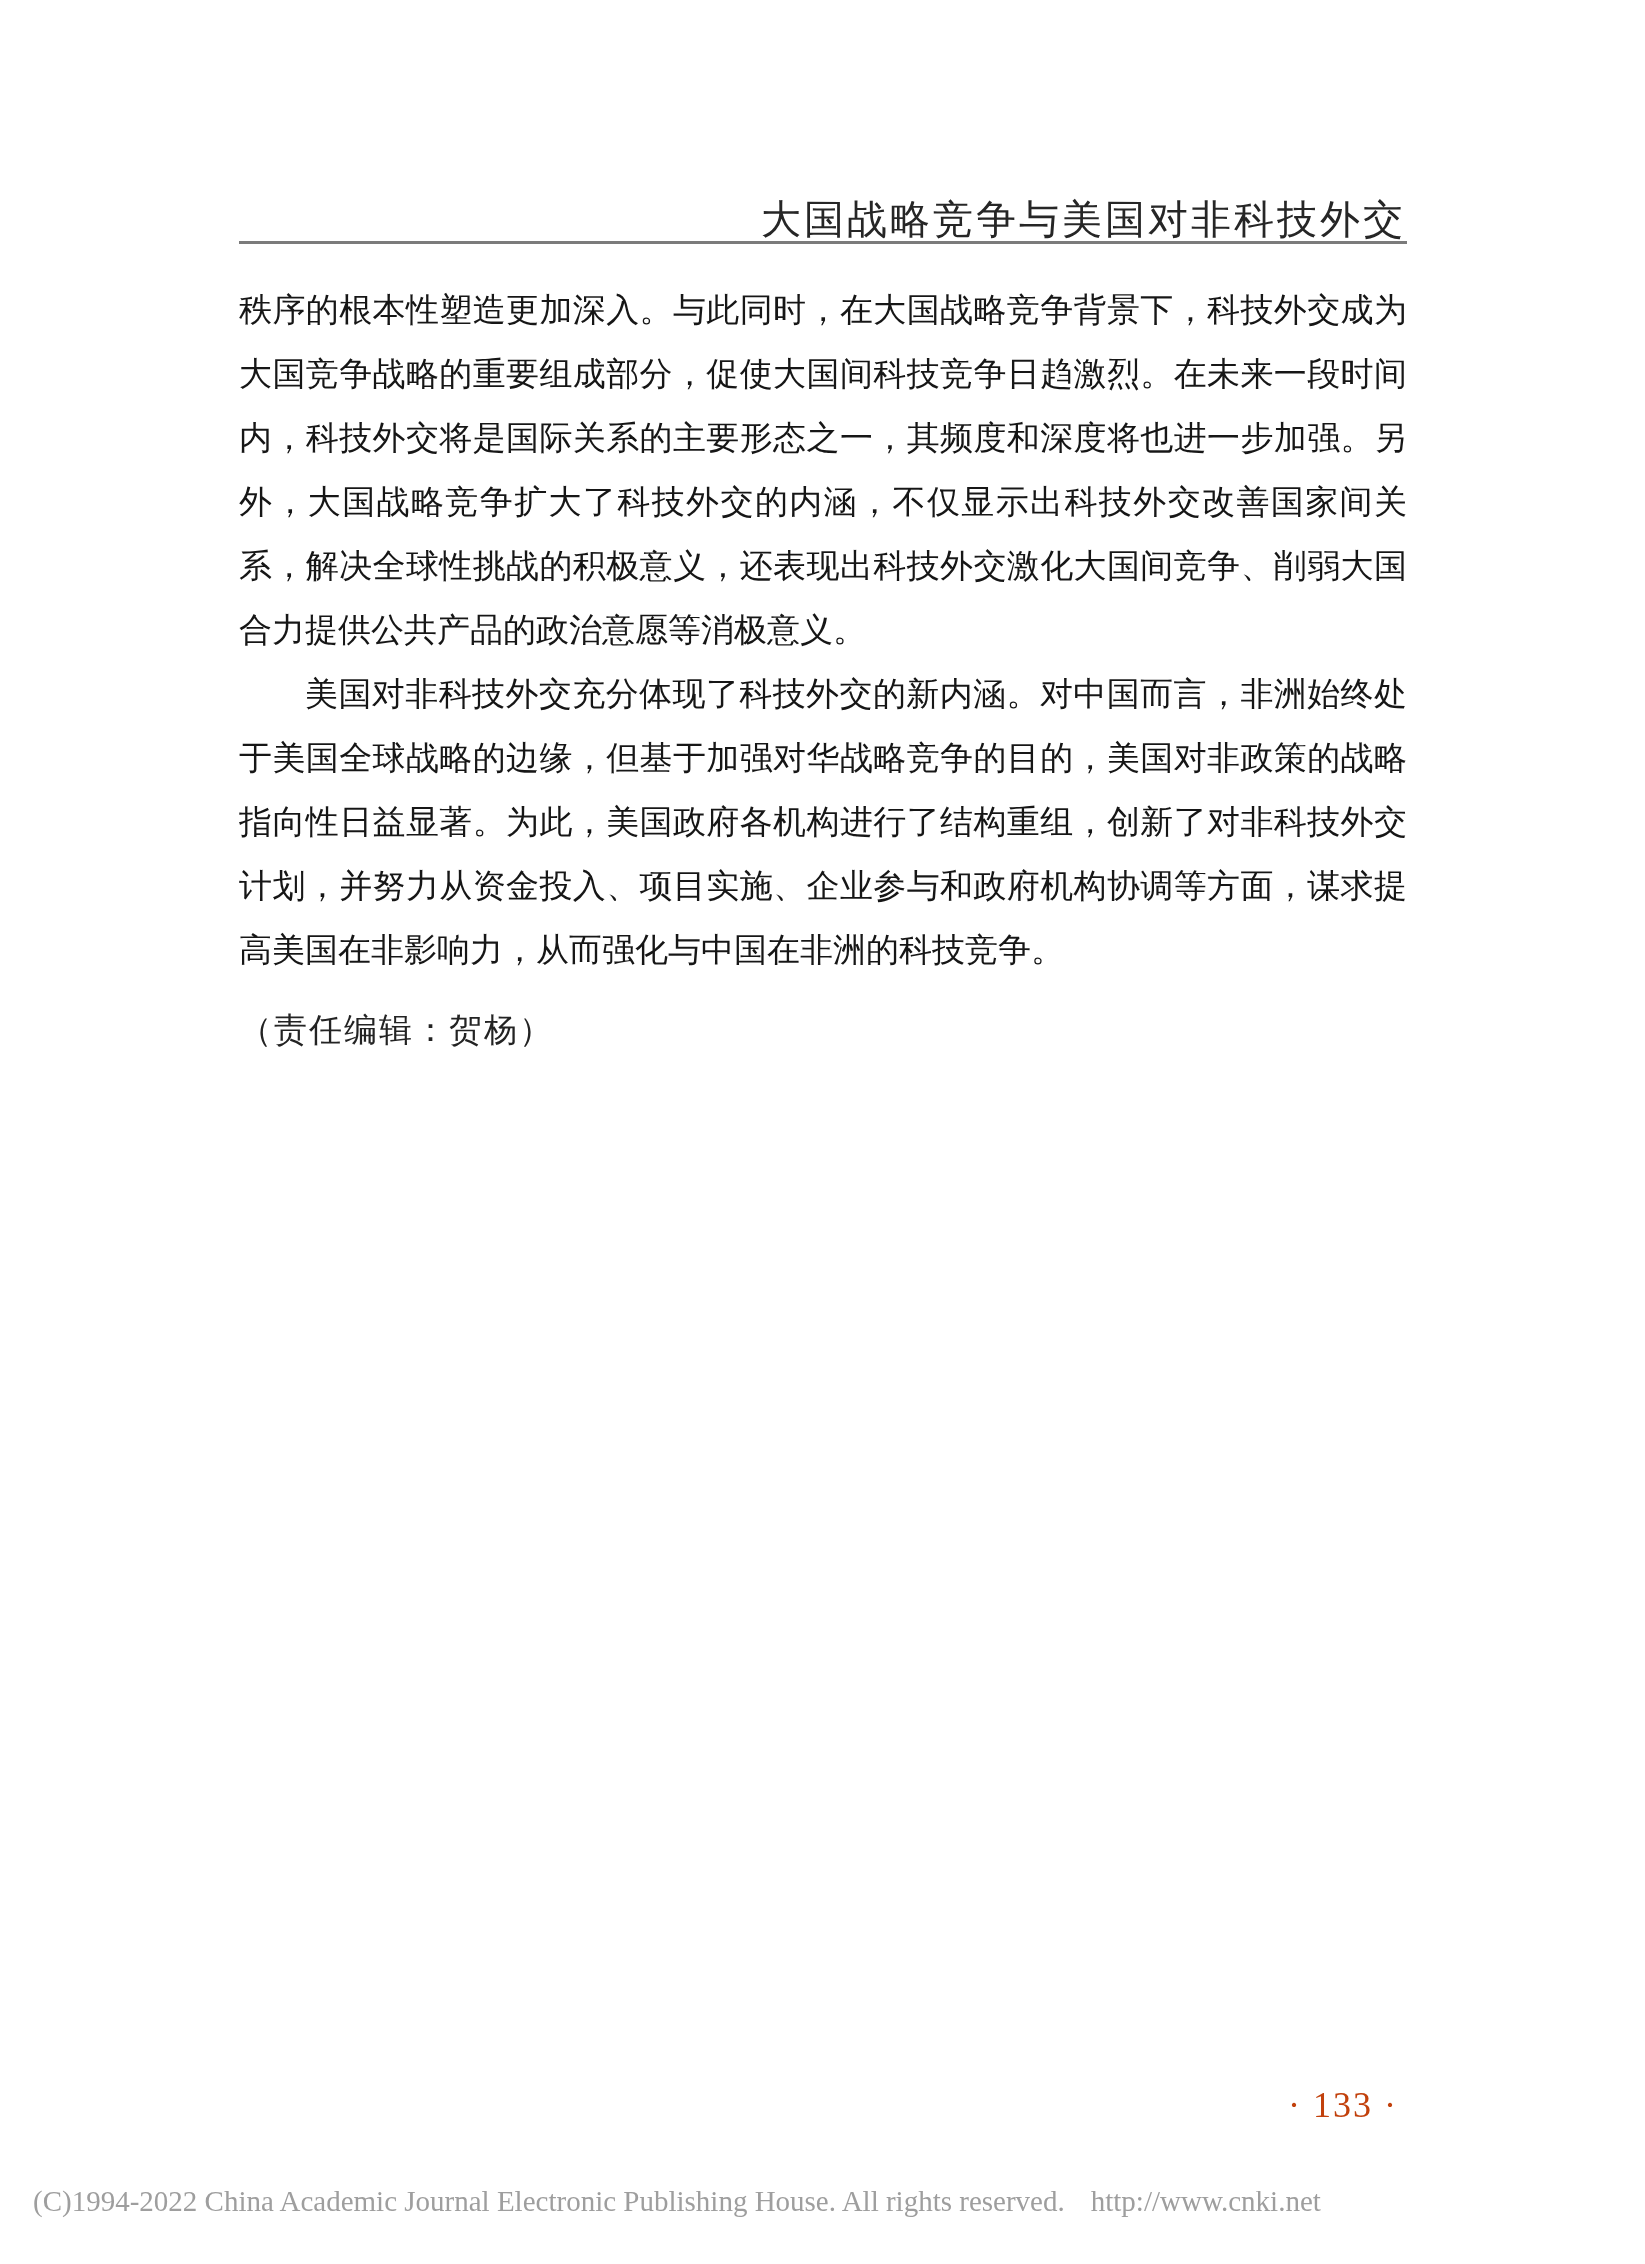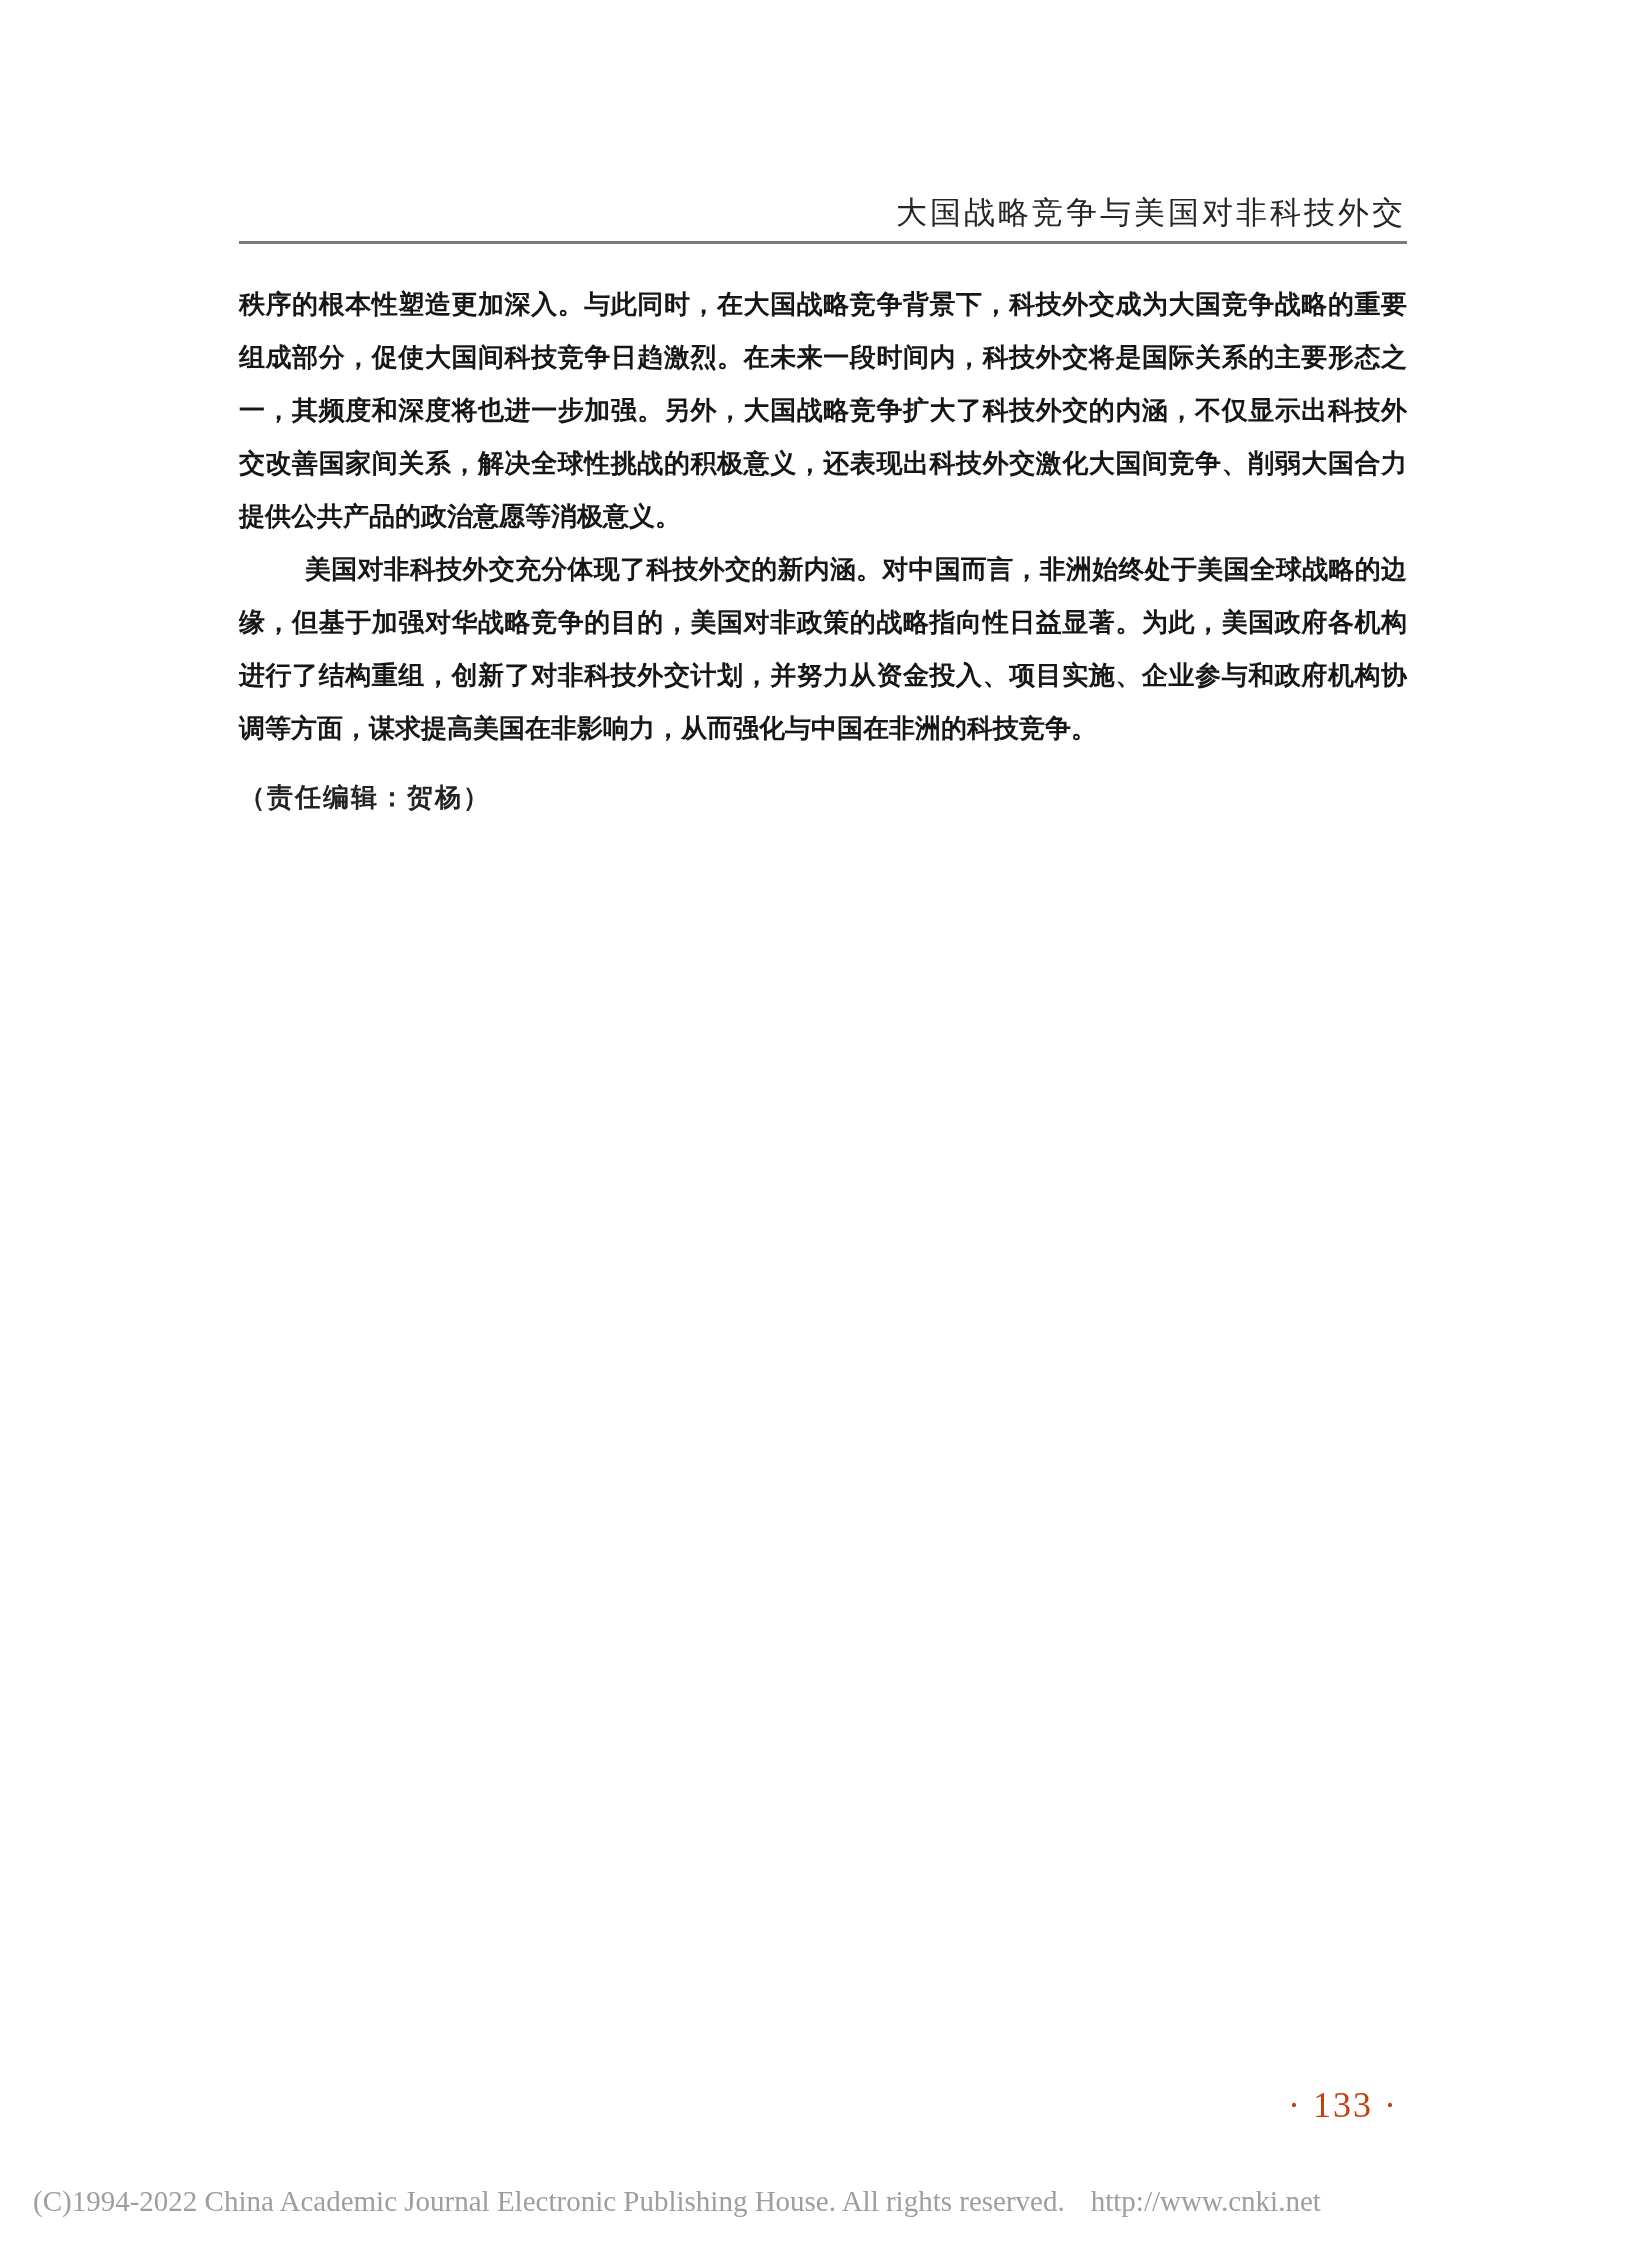--- a/index.html
+++ b/index.html
@@ -12,44 +12,43 @@
     width: 1646px;
     height: 2265px;
     background: #ffffff;
     overflow: hidden;
     font-family: "Liberation Serif", "DejaVu Serif", serif;
   }
   .running-header {
     position: absolute;
     top: 192px;
     right: 240px;
-    font-size: 31px;
+    font-size: 40px;
     letter-spacing: 3px;
     color: #262626;
     white-space: nowrap;
   }
   .header-rule {
     position: absolute;
     left: 239px;
     top: 241px;
     width: 1168px;
     height: 3px;
     background: #7b7b7b;
   }
   .body-block {
     position: absolute;
     left: 239px;
     top: 278px;
     width: 1168px;
-    font-size: 26px;
-    line-height: 53px;
+    font-size: 33px;
+    line-height: 64px;
     color: #161616;
     text-align: justify;
     text-justify: inter-character;
-    font-weight: bold;
   }
   .para {
     margin: 0;
   }
   .para.indent {
     text-indent: 66px;
   }
   .editor-line {
     margin-top: 16px;
     text-align: left;

